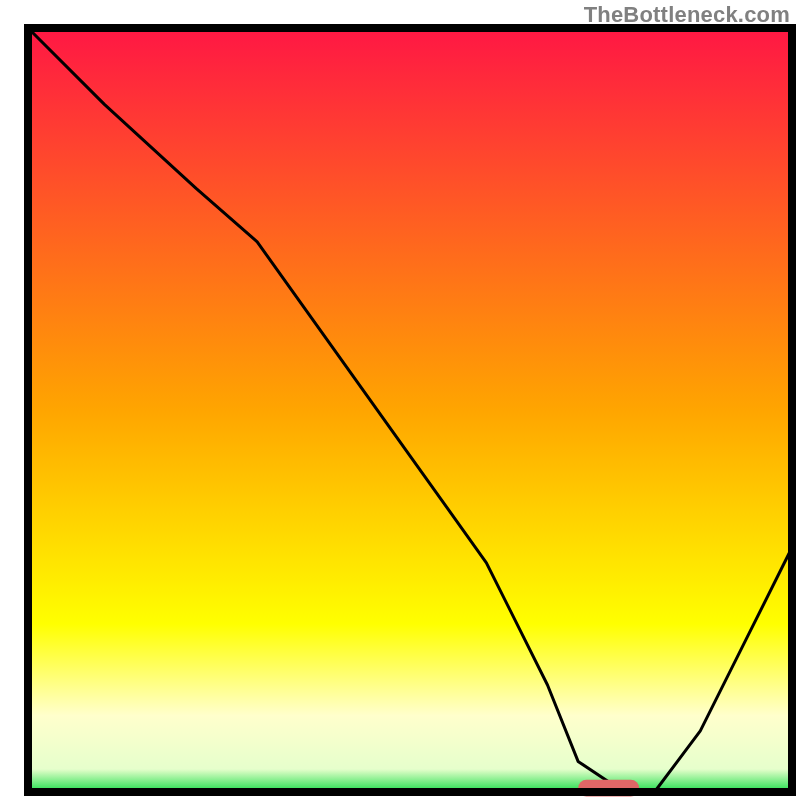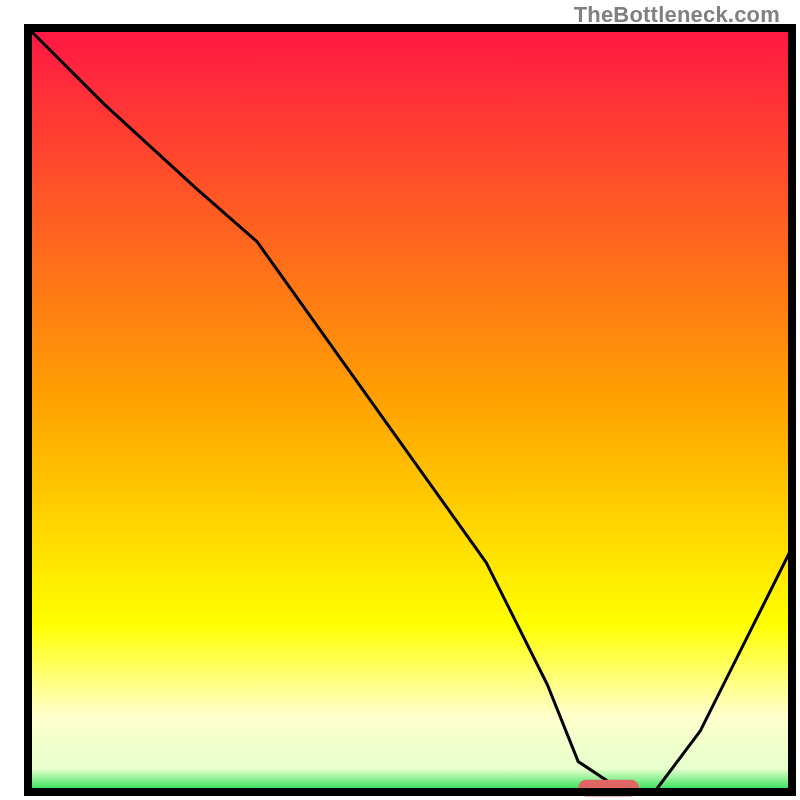--- a/index.html
+++ b/index.html
@@ -12,21 +12,21 @@
     font-family: Arial, Helvetica, sans-serif;
   }
   .wrap {
     position: relative;
     width: 800px;
     height: 800px;
   }
   .watermark {
     position: absolute;
     top: 2px;
-    right: 20px;
+    right: 10px;
     font-size: 22px;
     font-weight: 600;
     color: #808080;
     letter-spacing: 0.2px;
   }
   svg {
     display: block;
   }
 </style>
 </head>

